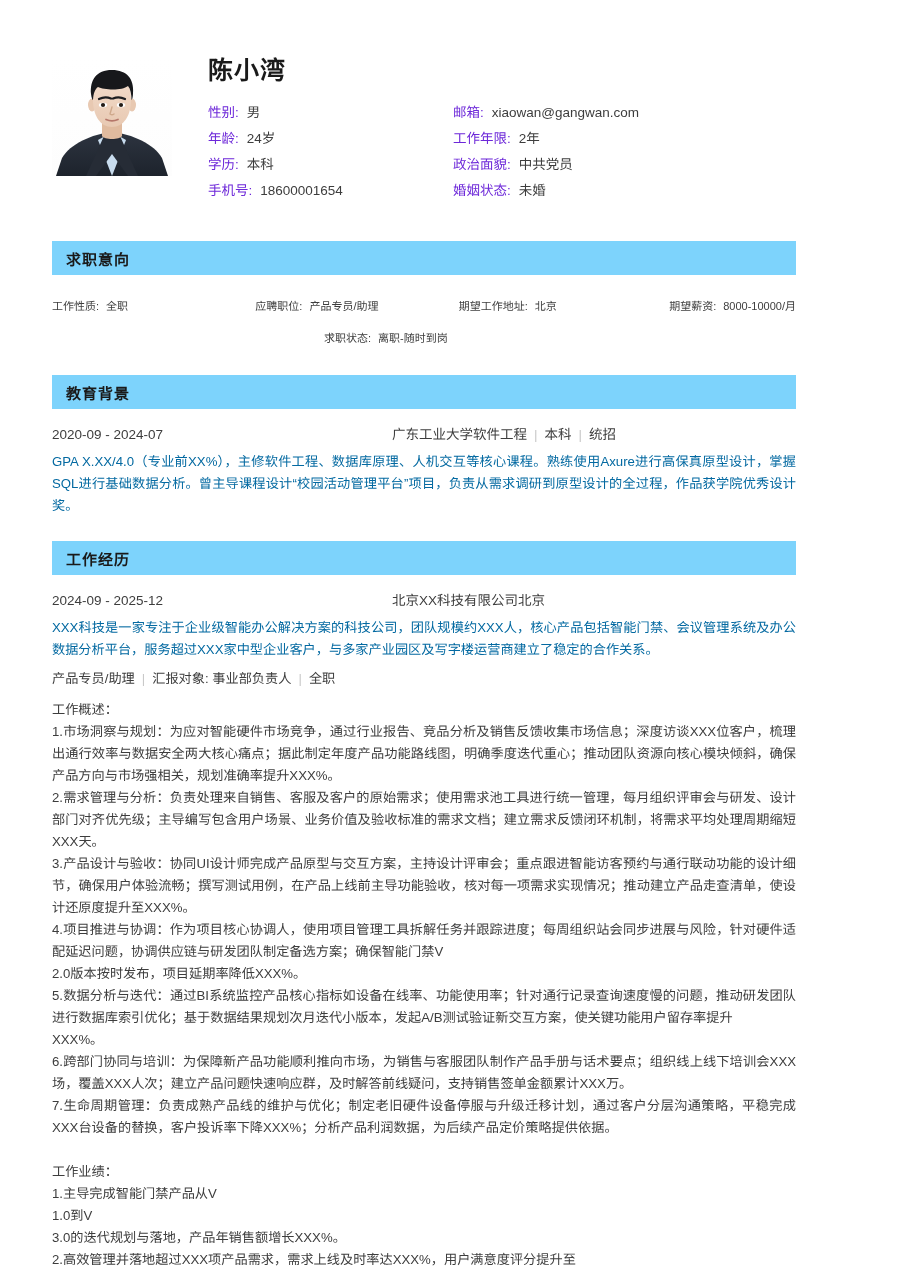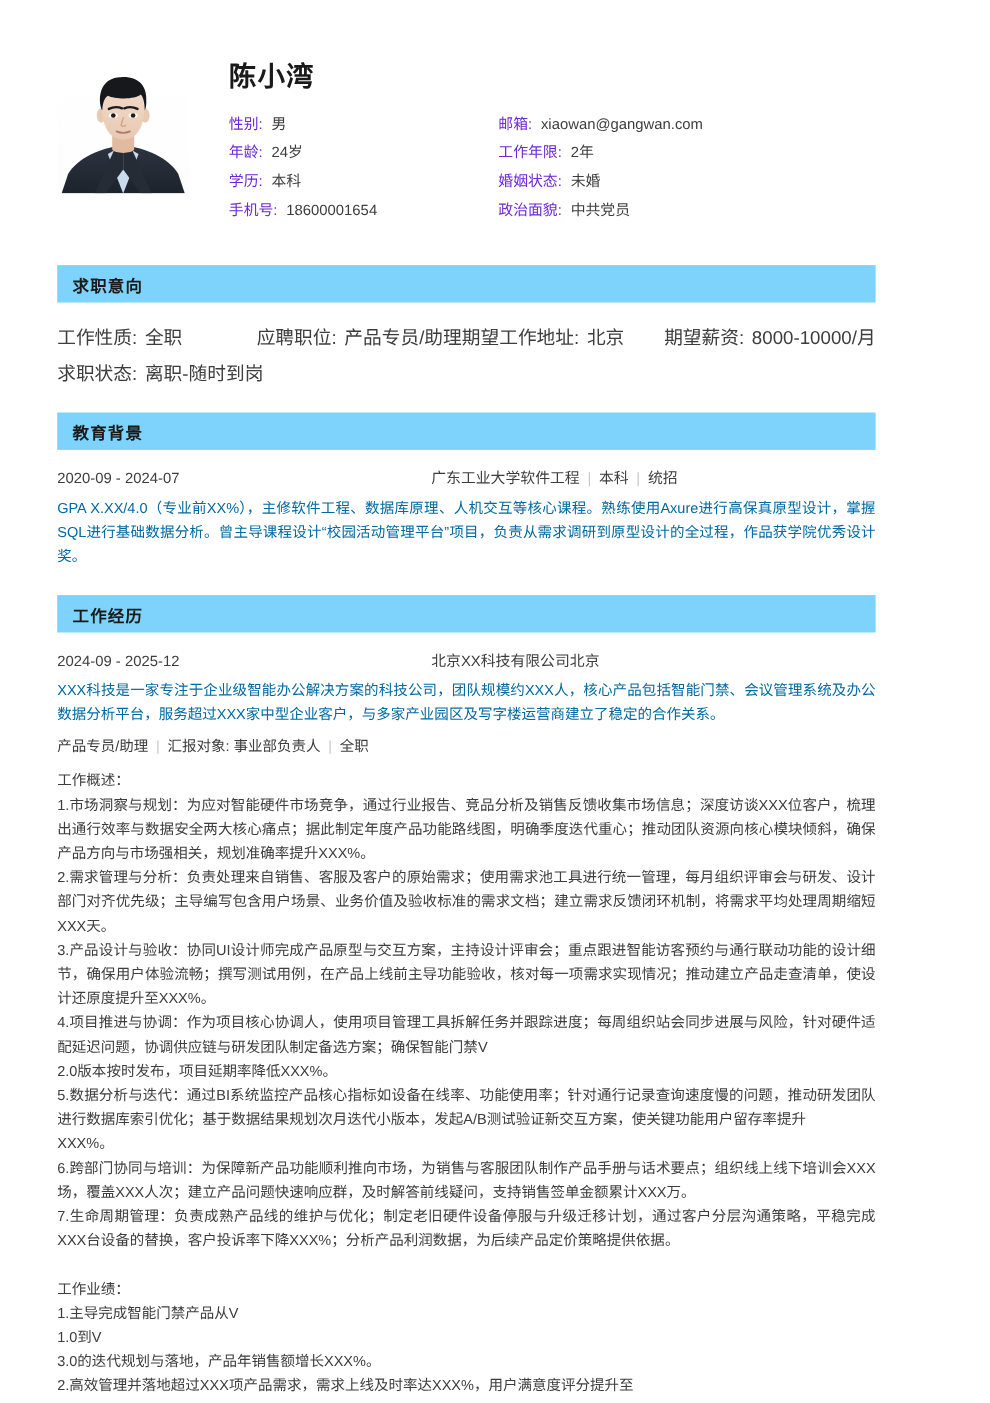--- a/index.html
+++ b/index.html
@@ -100,24 +100,25 @@
   }
 
   .section-body {
     margin: 0 52px;
     padding-top: 14px;
   }
 
   
   .intent-row {
     display: flex;
-    font-size: 17px;
+    font-size: 11px;
     color: #3d3d3d;
     height: 32px;
     align-items: center;
+    justify-content: center;
   }
   .intent-item { white-space: nowrap; }
   .intent-item .lbl { color: #3d3d3d; }
   .intent-item .val { color: #3d3d3d; padding-left: 7px; }
   .ii-0 { width: 200px; }
   .ii-1 { width: 232px; margin-left: 28px; }
   .ii-2 { width: 240px; }
   .ii-3 { flex: 1 1 auto; text-align: right; }
 
   
@@ -249,26 +250,26 @@
         <div class="info-col right">
           <div class="info-row">
             <span class="info-label">邮箱:</span>
             <span class="info-value">xiaowan@gangwan.com</span>
           </div>
           <div class="info-row">
             <span class="info-label">工作年限:</span>
             <span class="info-value">2年</span>
           </div>
           <div class="info-row">
+            <span class="info-label">政治面貌:</span>
+            <span class="info-value">中共党员</span>
+          </div>
+          <div class="info-row">
             <span class="info-label">婚姻状态:</span>
             <span class="info-value">未婚</span>
-          </div>
-          <div class="info-row">
-            <span class="info-label">政治面貌:</span>
-            <span class="info-value">中共党员</span>
           </div>
         </div>
       </div>
     </div>
   </div>
 
   <div style="height:36px"></div>
 
   <div class="section-band">
     <span class="title">求职意向</span>

